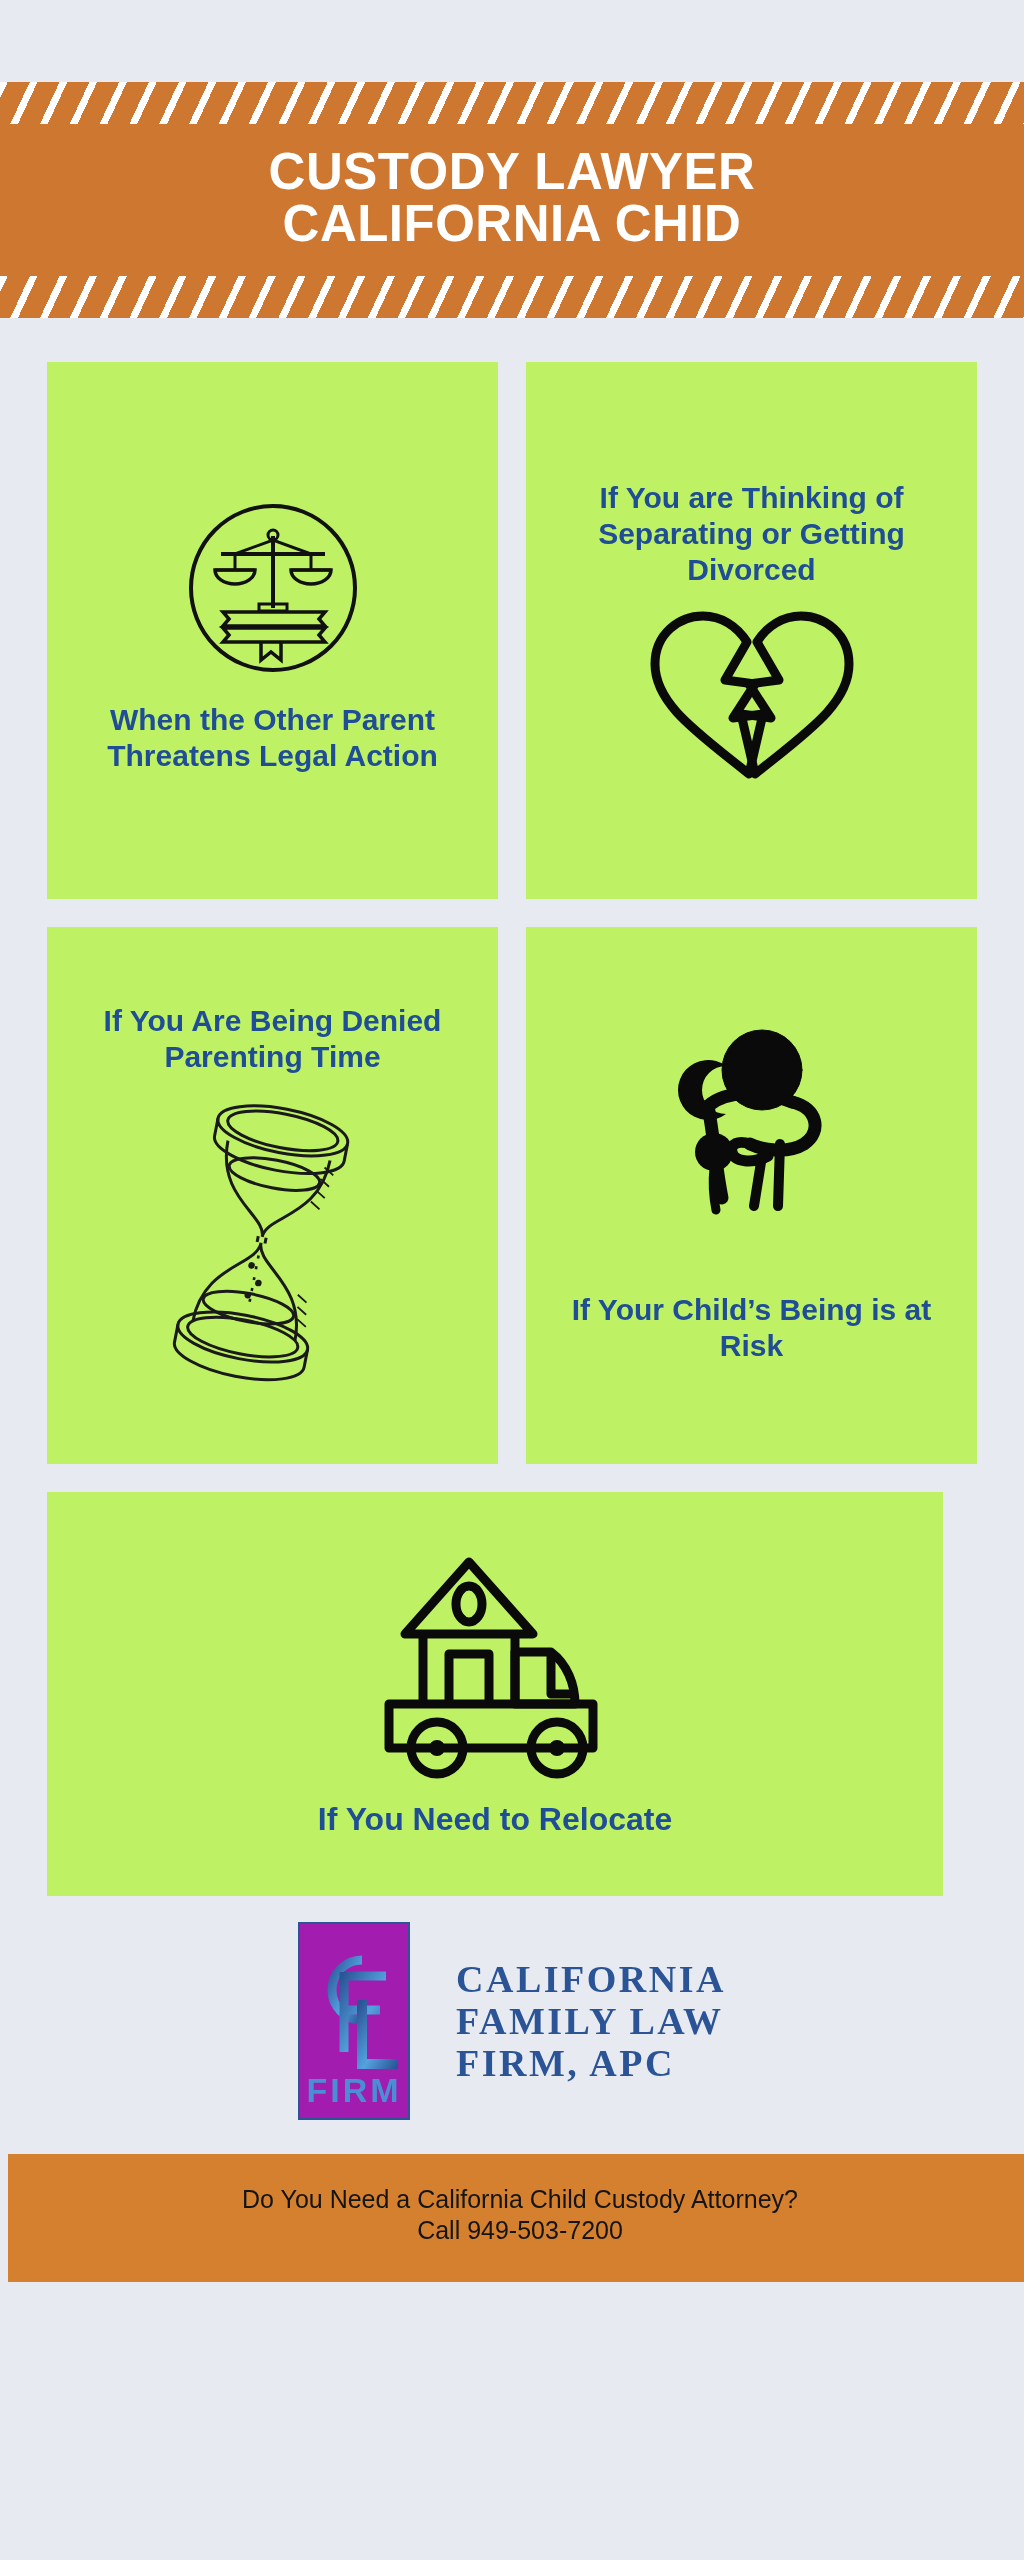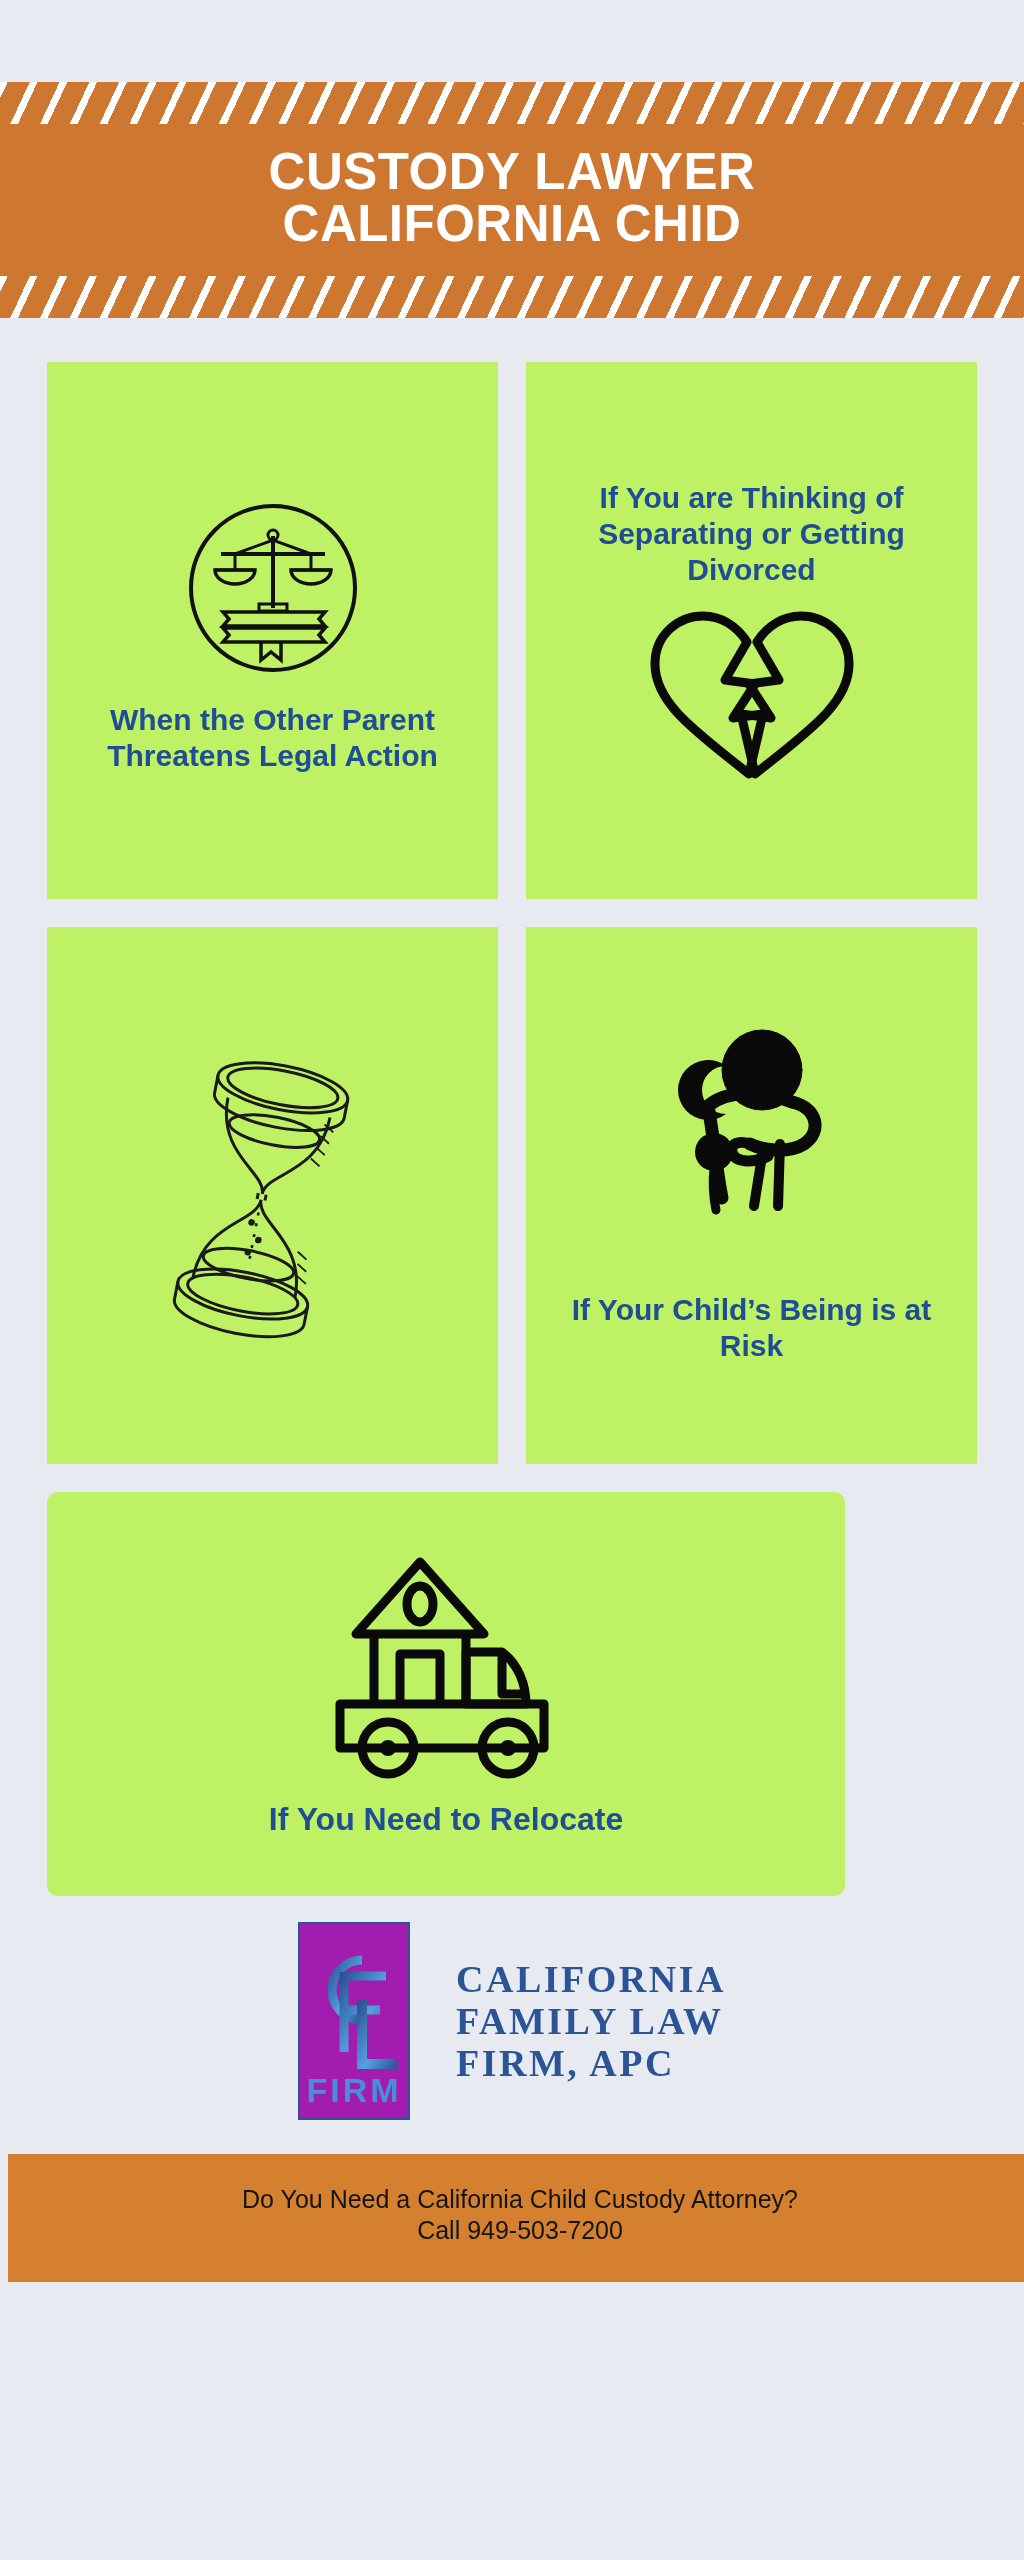--- a/index.html
+++ b/index.html
@@ -68,24 +68,23 @@
     width:451px;
     height:537px;
     box-sizing:border-box;
     display:flex;
     flex-direction:column;
     align-items:center;
     justify-content:center;
     padding:26px 16px;
   }
   .card.wide{
-    width:798px;
+    width:896px;
     height:404px;
     justify-content:center;
-    border-radius:11px;
   }
   .card-text{
     color:#1f4d96;
     font-size:30px;
     line-height:36px;
     font-weight:bold;
     text-align:center;
     font-family:"Liberation Sans", sans-serif;
     padding:0 10px;
   }
@@ -195,20 +194,21 @@
       <div class="card-text">If You are Thinking of Separating or Getting Divorced</div>
       <div class="icon-wrap">
         <svg width="230" height="180" viewBox="0 0 230 180">
           <path d="M112 172 C60 130 18 102 18 62 C18 32 42 14 66 14 C84 14 100 24 110 40 L88 78 L118 82 L96 116 L126 112 Z" fill="none" stroke="#0a0a0a" stroke-width="9" stroke-linejoin="round"></path>
           <path d="M118 172 C170 130 212 102 212 62 C212 32 188 14 164 14 C146 14 130 24 120 40 L142 78 L112 82 L134 116 L104 112 Z" fill="none" stroke="#0a0a0a" stroke-width="9" stroke-linejoin="round"></path>
         </svg>
       </div>
     </div>
 
     <div class="card order-text-first">
+      <div class="card-text">If You Are Being Denied Parenting Time</div>
       <div class="icon-wrap">
         <svg width="230" height="300" viewBox="0 0 230 300">
           <g transform="rotate(11 115 150)" fill="none" stroke="#1a1a1a" stroke-width="3">
 
             <ellipse cx="104" cy="42" rx="66" ry="22"></ellipse>
             <ellipse cx="104" cy="42" rx="56" ry="17"></ellipse>
             <path d="M38 42 L38 60 A66 22 0 0 0 170 60 L170 42"></path>
 
             <path d="M52 62 C52 120 104 128 104 150 C104 128 156 120 156 62"></path>
             <ellipse cx="104" cy="86" rx="46" ry="14"></ellipse>

